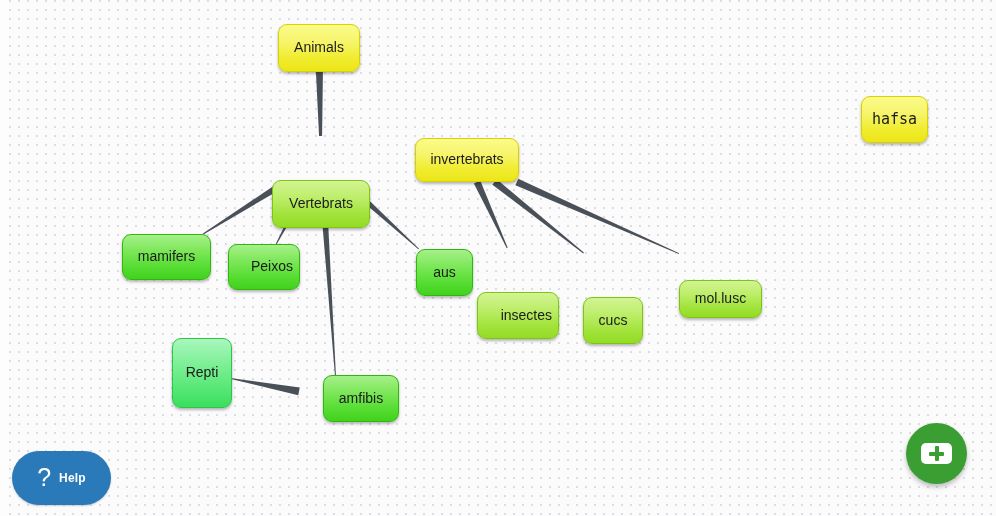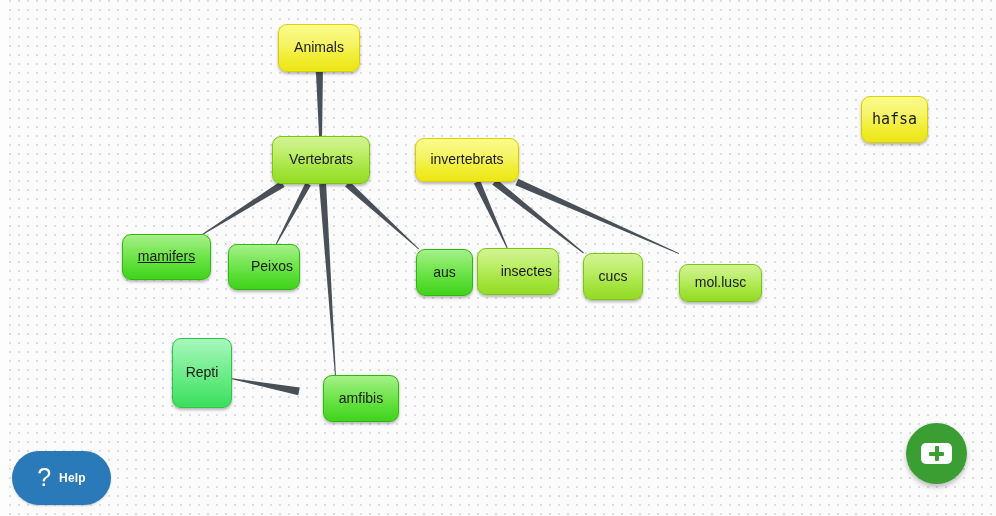--- a/index.html
+++ b/index.html
@@ -50,20 +50,21 @@
   }
   
   .n-yellow {
     background: linear-gradient(to bottom, #fbfb8a 0%, #f6f46a 38%, #f0ec2f 72%, #ece617 100%);
     border: 1px solid #d8d000;
   }
   
   .n-lime {
     background: linear-gradient(to bottom, #d3f394 0%, #bdee6a 36%, #a3e33c 72%, #93dc25 100%);
     border: 1px solid #7cc70d;
+    margin-top: 44px;
   }
   
   .n-green {
     background: linear-gradient(to bottom, #a6f08a 0%, #7fe85c 34%, #57dd33 72%, #41d21d 100%);
     border: 1px solid #2fb80c;
   }
   
   .n-mint {
     background: linear-gradient(to bottom, #a9f7bd 0%, #81f09a 34%, #5ae878 70%, #3ade5e 100%);
     border: 1px solid #2bc54a;
@@ -154,36 +155,36 @@
     <div id="node-layer">
         <div class="node n-yellow" style="left: 278px; top: 24px; width: 82px; height: 48px;">
           <span class="node-label">Animals</span>
         </div>
         <div class="node n-lime" style="left: 272px; top: 136px; width: 98px; height: 48px;">
           <span class="node-label">Vertebrats</span>
         </div>
         <div class="node n-yellow" style="left: 415px; top: 138px; width: 104px; height: 44px;">
           <span class="node-label">invertebrats</span>
         </div>
-        <div class="node n-green" style="left: 122px; top: 234px; width: 89px; height: 46px; text-decoration: underline;">
+        <div class="node n-green" style="left: 122px; top: 234px; width: 89px; height: 46px;">
           <span class="node-label">mamifers</span>
         </div>
         <div class="node n-green" style="left: 228px; top: 244px; width: 72px; height: 46px; justify-content: flex-end;">
           <span class="node-label">Peixos</span>
         </div>
         <div class="node n-green" style="left: 416px; top: 249px; width: 57px; height: 47px;">
           <span class="node-label">aus</span>
         </div>
         <div class="node n-lime" style="left: 477px; top: 248px; width: 82px; height: 47px; justify-content: flex-end;">
           <span class="node-label">insectes</span>
         </div>
         <div class="node n-lime" style="left: 583px; top: 253px; width: 60px; height: 47px;">
           <span class="node-label">cucs</span>
         </div>
-        <div class="node n-lime" style="left: 679px; top: 264px; width: 83px; height: 36px;">
+        <div class="node n-lime" style="left: 679px; top: 236px; width: 83px; height: 36px;">
           <span class="node-label">mol.lusc</span>
         </div>
         <div class="node n-mint" style="left: 172px; top: 338px; width: 60px; height: 70px;">
           <span class="node-label">Repti</span>
         </div>
         <div class="node n-green" style="left: 299px; top: 375px; width: 76px; height: 47px; margin-left: 24px;">
           <span class="node-label">amfibis</span>
         </div>
         <div class="node n-yellow mono" style="left: 861px; top: 96px; width: 67px; height: 47px;">
           <span class="node-label">hafsa</span>

